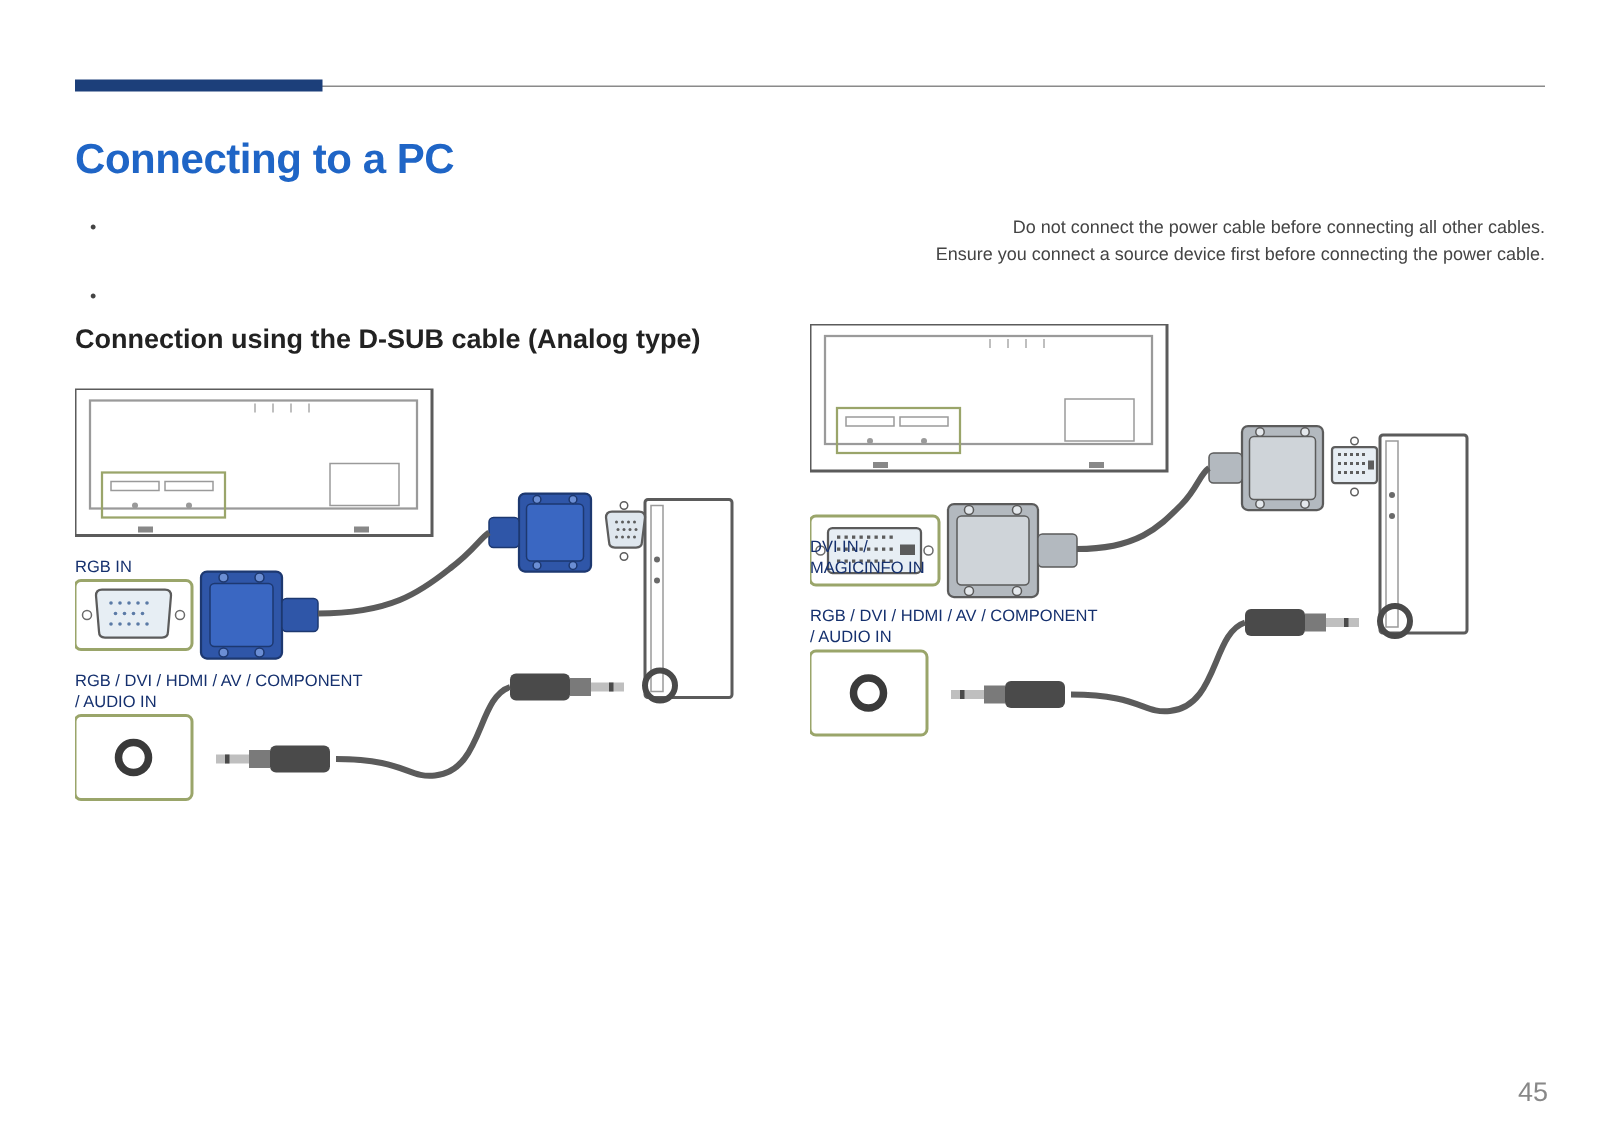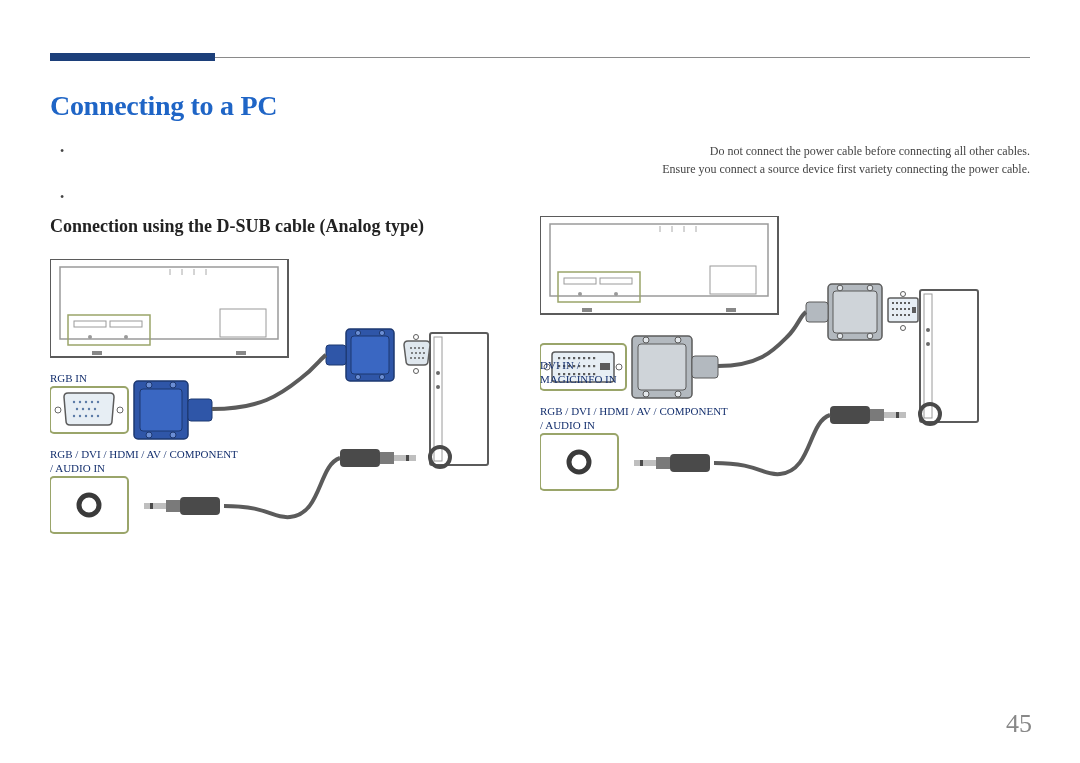--- a/index.html
+++ b/index.html
@@ -11,21 +11,20 @@
     height: 763px;
     background: #fff;
     position: relative;
     overflow: hidden;
   }
   .page {
     padding: 50px 50px 0 50px;
     box-sizing: border-box;
     width: 100%;
     height: 100%;
-    font-family: Liberation Serif, serif;
   }
   .header-line {
     position: relative;
     height: 14px;
     margin-bottom: 26px;
   }
   .header-line .thin {
     position: absolute;
     left: 0;
     right: 0;
@@ -99,39 +98,39 @@
     font-size: 11px;
     color: #15306e;
     font-weight: 500;
     position: absolute;
     line-height: 1.3;
   }
   .page-number {
     position: absolute;
     right: 48px;
     bottom: 24px;
-    font-size: 26px;
+    font-size: 18px;
     color: #888;
   }
 </style>
 </head>
 <body>
 
 <div class="page">
   <div class="header-line">
     <div class="thin"></div>
     <div class="thick"></div>
   </div>
 
   <h1 class="title">Connecting to a PC</h1>
 
   <ul class="bullets">
     <li>
       <span>Do not connect the power cable before connecting all other cables.</span><br>
-      <span>Ensure you connect a source device first variety connecting the power cable.</span>
+      <span>Ensure you connect a source device first before connecting the power cable.</span>
     </li>
     <li>
       <br>
     </li>
   </ul>
 
 
   <div class="columns">
 
     <div class="col">

